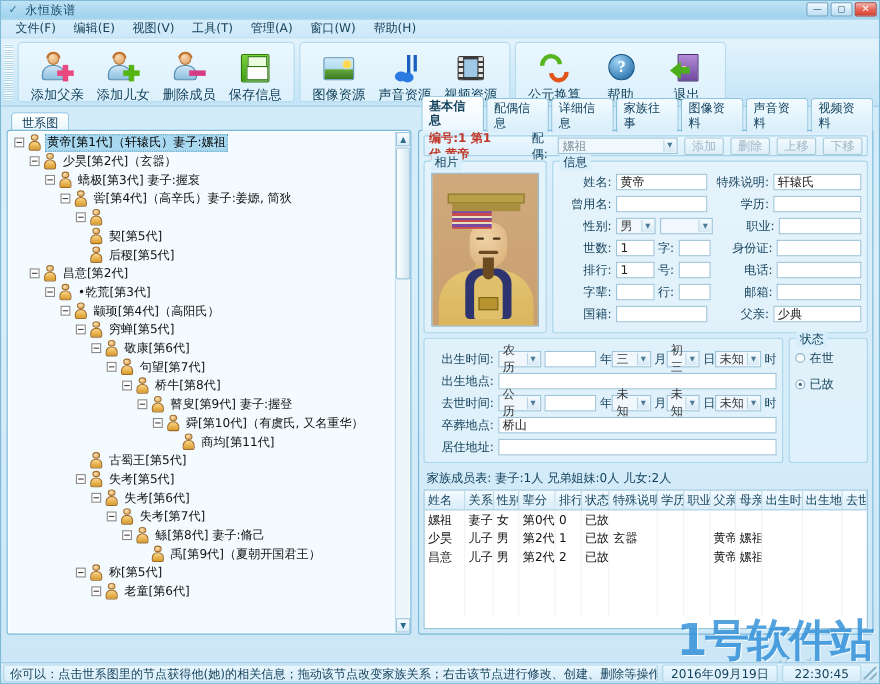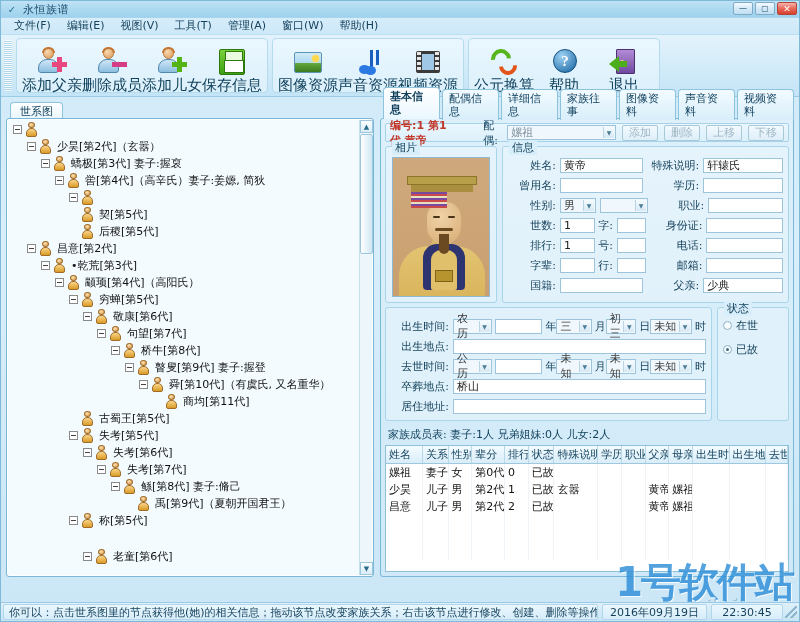--- a/index.html
+++ b/index.html
@@ -66,21 +66,21 @@
     display:flex; align-items:flex-start; gap:2px; padding:3px 6px 2px 6px;
     border:1px solid #b5dbef; border-radius:4px; margin:1px 2px;
     background: linear-gradient(180deg,#eaf7ff 0%, #dcf0fb 100%);
   }
   .tb-btn {
     width:58px; height:54px; display:flex; flex-direction:column;
     align-items:center; justify-content:flex-start; padding-top:3px;
     border:1px solid transparent; border-radius:3px; cursor:default;
   }
   .tb-ico { width:32px; height:32px; position:relative; }
-  .tb-label { font-size:15px; color:#10415c; margin-top:2px; white-space:nowrap; }
+  .tb-label { font-size:12px; color:#10415c; margin-top:2px; white-space:nowrap; }
 
   
   .person-head {
     position:absolute; left:7px; top:2px; width:11px; height:11px; border-radius:50%;
     background: radial-gradient(circle at 35% 30%, #fbd9b0, #d99a58);
     border:1px solid #b8763a;
   }
   .person-hair {
     position:absolute; left:6px; top:1px; width:13px; height:6px;
     border-radius:7px 7px 0 0; background:#c8742c;
@@ -391,32 +391,32 @@
             <div class="person-head"></div>
           <div class="badge plus pink"></div>
         </div>
         <div class="tb-label">添加父亲</div>
       </div>
       <div class="tb-btn">
         <div class="tb-ico">
           <div class="person-body"></div>
             <div class="person-hair"></div>
             <div class="person-head"></div>
-          <div class="badge minus"></div>
-        </div>
-        <div class="tb-label">删除成员</div>
+          <div class="badge plus green"></div>
+        </div>
+        <div class="tb-label">添加儿女</div>
       </div>
       <div class="tb-btn">
         <div class="tb-ico">
           <div class="person-body"></div>
             <div class="person-hair"></div>
             <div class="person-head"></div>
-          <div class="badge plus green"></div>
-        </div>
-        <div class="tb-label">添加儿女</div>
+          <div class="badge minus"></div>
+        </div>
+        <div class="tb-label">删除成员</div>
       </div>
       <div class="tb-btn">
         <div class="tb-ico">
             <div class="floppy"></div>
           </div>
         <div class="tb-label">保存信息</div>
       </div>
     </div>
 
     <div class="tb-group">
@@ -478,20 +478,21 @@
         <div class="tab">世系图</div>
       </div>
       <div class="tree-box">
         <div class="tree-inner" id="tree-inner">
             <div class="tnode selected" style="padding-left: 4px;">
               <span class="expander"></span>
               <span class="pico">
                 <span class="pico-body"></span>
                 <span class="pico-head"></span>
               </span>
+              <span class="label">黄帝[第1代]（轩辕氏）妻子:嫘祖</span>
             </div>
             <div class="tnode" style="padding-left: 18px;">
               <span class="expander"></span>
               <span class="pico">
                 <span class="pico-body"></span>
                 <span class="pico-head"></span>
               </span>
               <span class="label">少昊[第2代]（玄嚣）</span>
             </div>
             <div class="tnode" style="padding-left: 32px;">
@@ -662,21 +663,21 @@
               <span class="label">禹[第9代]（夏朝开国君王）</span>
             </div>
             <div class="tnode" style="padding-left: 60px;">
               <span class="expander"></span>
               <span class="pico">
                 <span class="pico-body"></span>
                 <span class="pico-head"></span>
               </span>
               <span class="label">称[第5代]</span>
             </div>
-            <div class="tnode" style="padding-left: 74px; margin-top: 19px;">
+            <div class="tnode" style="padding-left: 74px;">
               <span class="expander"></span>
               <span class="pico">
                 <span class="pico-body"></span>
                 <span class="pico-head"></span>
               </span>
               <span class="label">老童[第6代]</span>
             </div>
           </div>
         <div class="scrollbar-v">
           <div class="sb-arrow up">▲</div>

